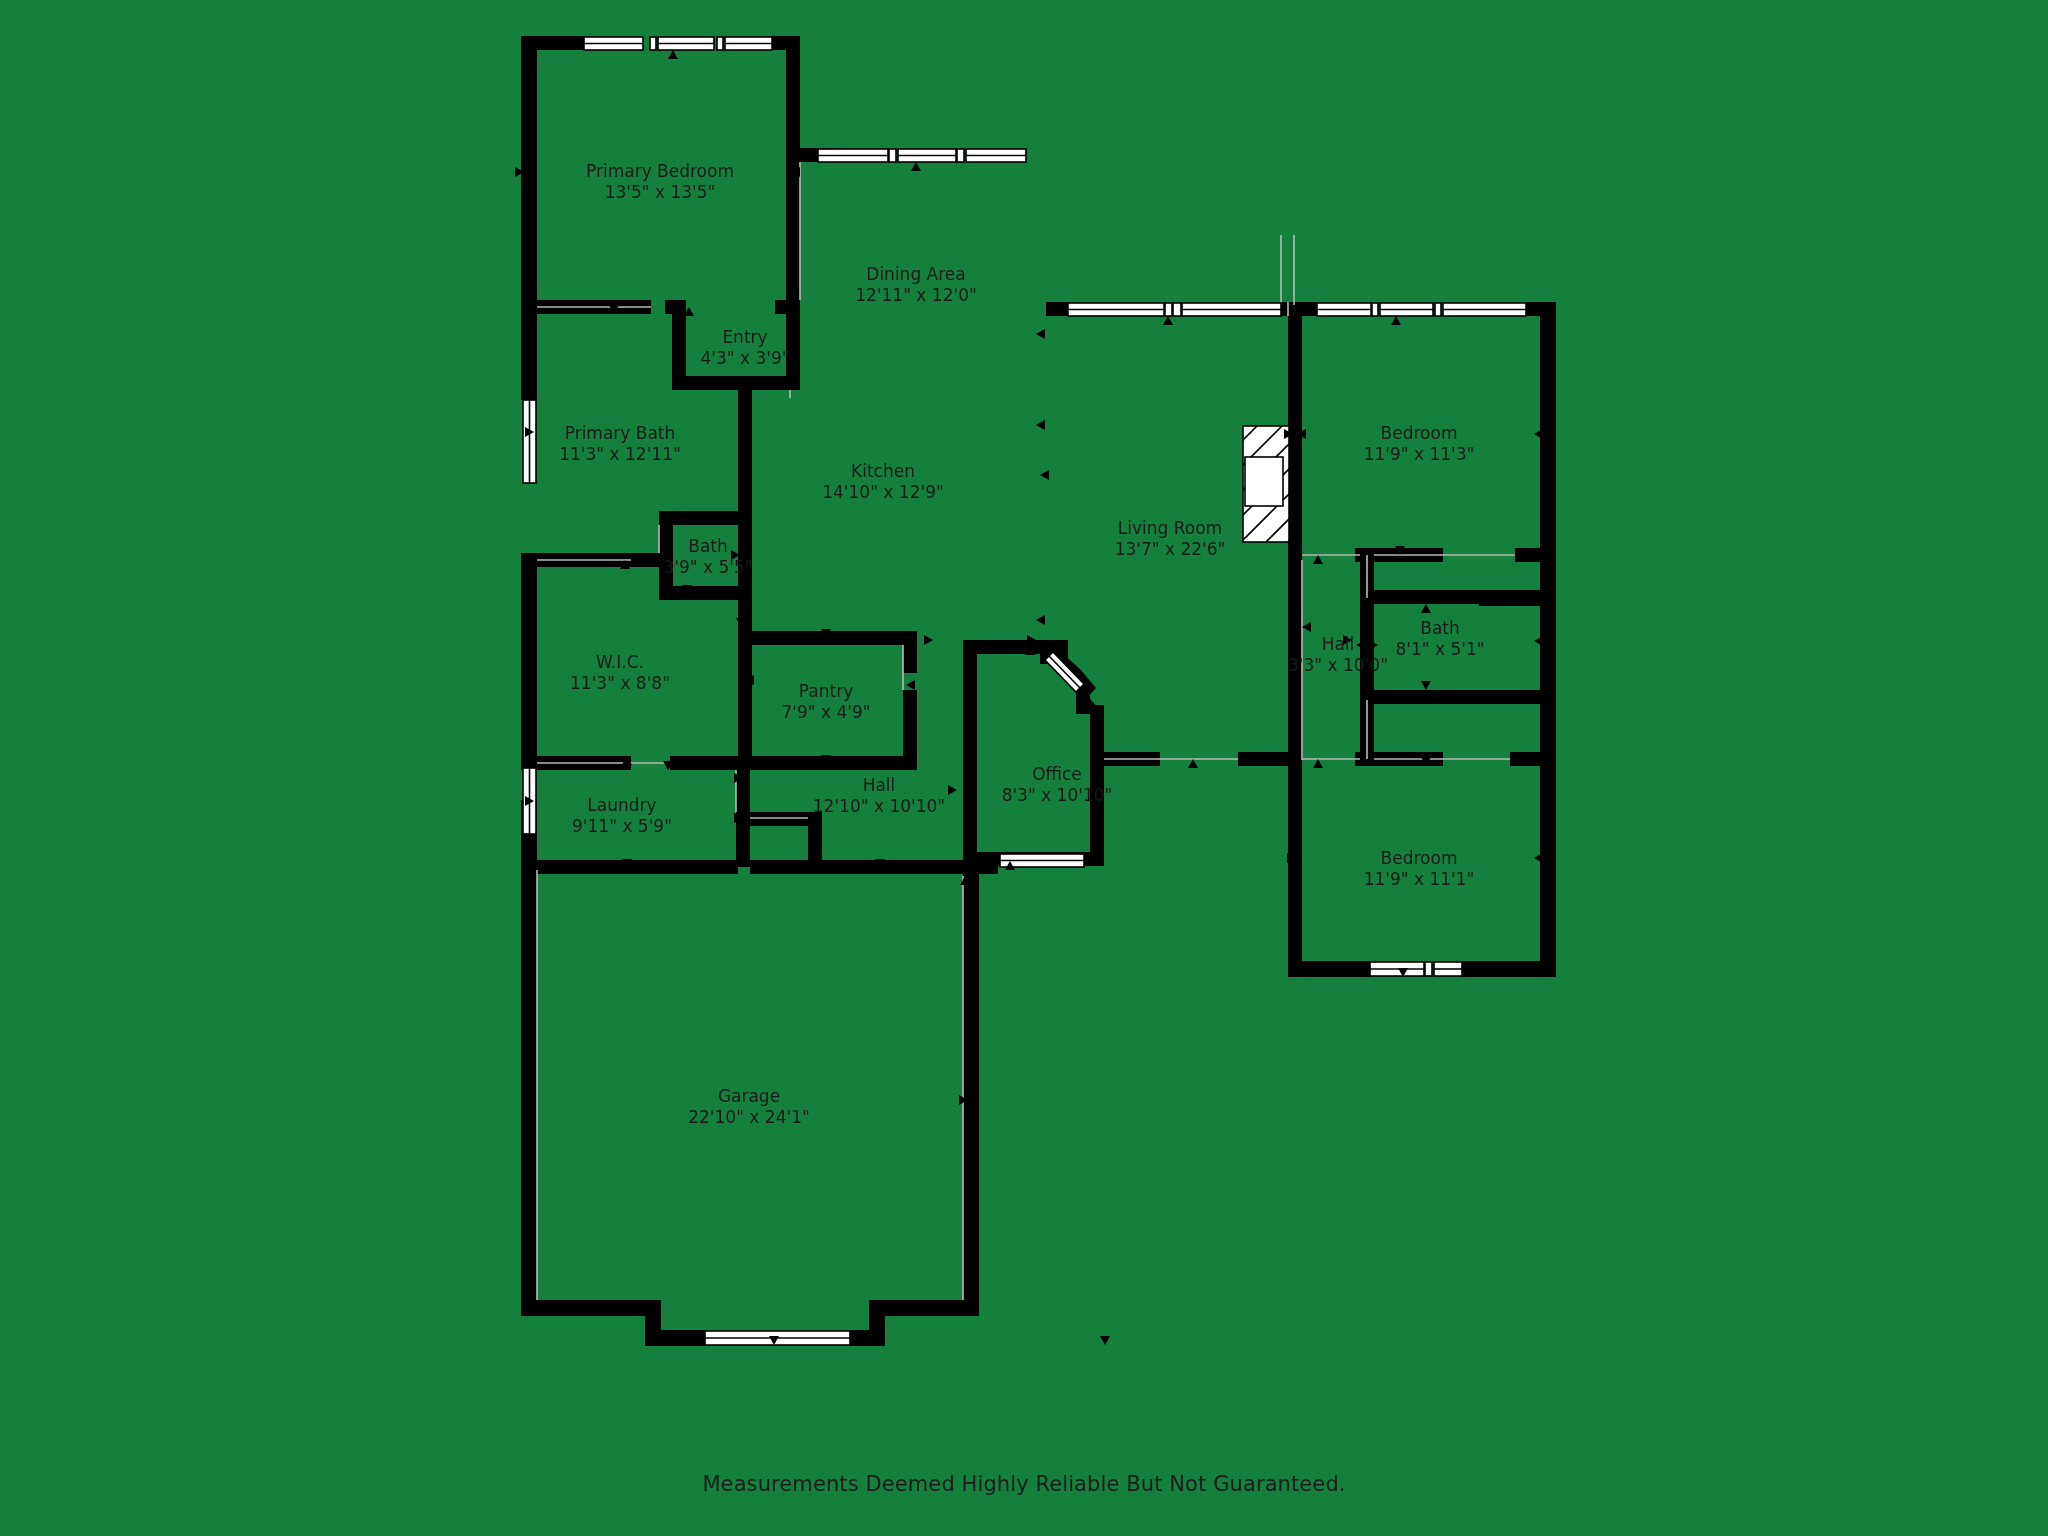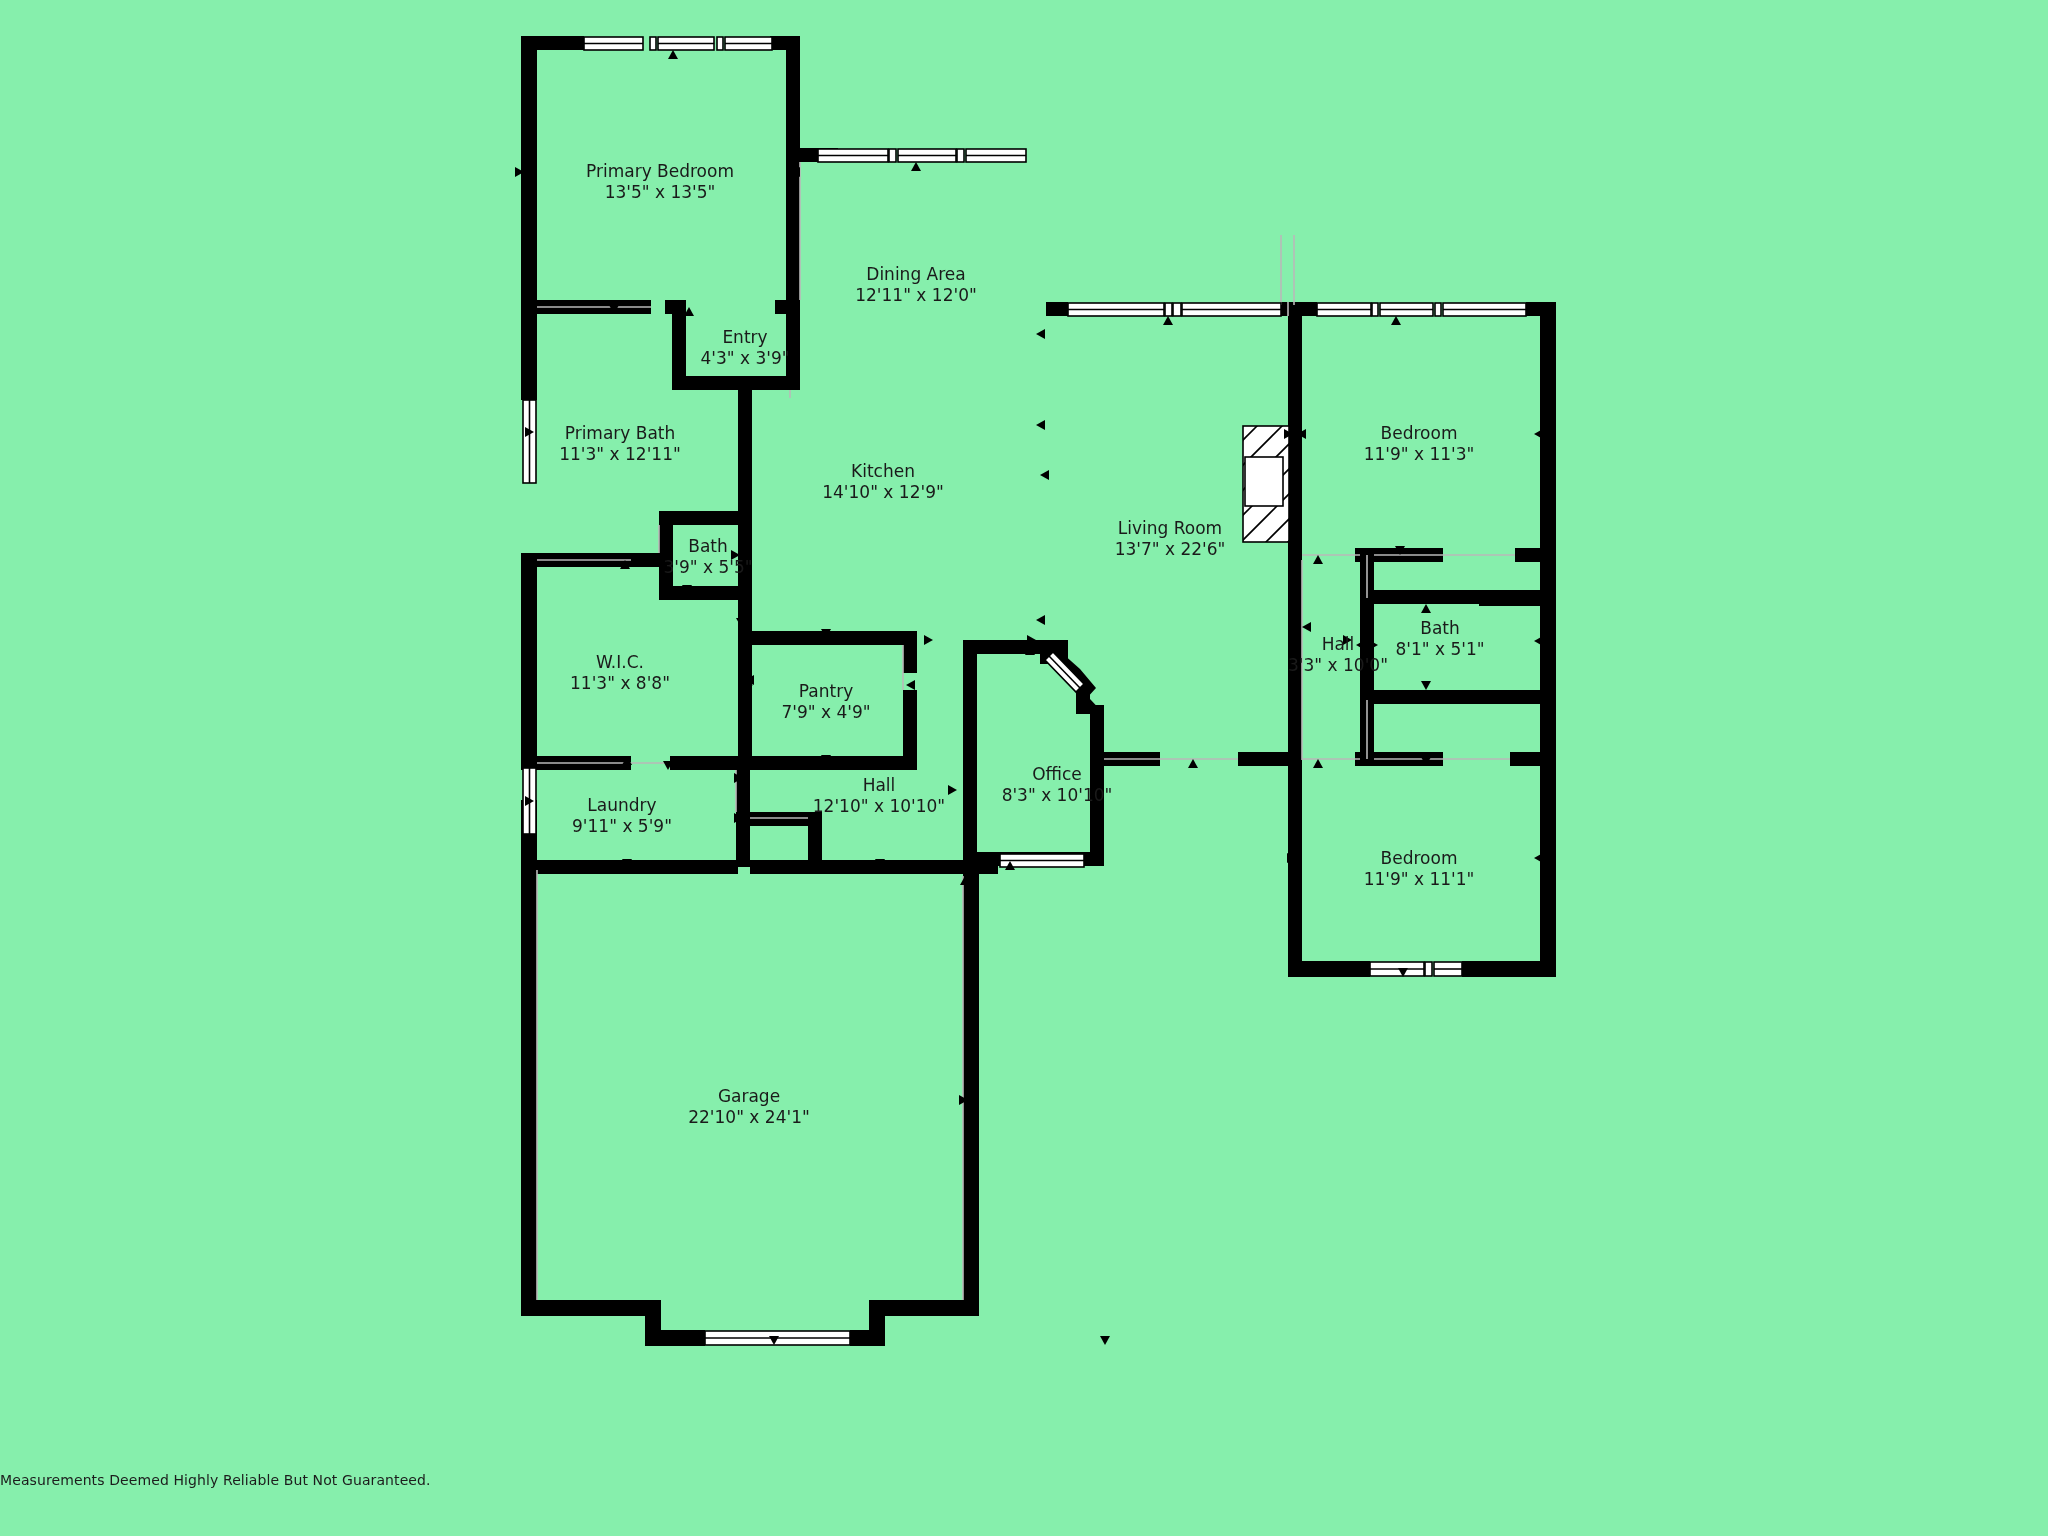--- a/index.html
+++ b/index.html
@@ -10,21 +10,21 @@
   body {
     width: 2048px;
     height: 1536px;
     font-family: "DejaVu Sans", sans-serif;
     overflow: hidden;
   }
   #floorplan-page {
     position: relative;
     width: 2048px;
     height: 1536px;
-    background: #86efac;
+    background: #15803d;
   }
   #plan-svg {
     position: absolute;
     left: 0;
     top: 0;
     width: 2048px;
     height: 1536px;
     display: block;
   }
   .wall { fill: #000000; }
@@ -47,23 +47,23 @@
     font-size: 17px;
     fill: #1a1a1a;
     text-anchor: middle;
     dominant-baseline: middle;
   }
   #disclaimer {
     position: absolute;
     left: 0;
     top: 1472px;
     width: 2048px;
-    text-align: left;
+    text-align: center;
     font-family: "DejaVu Sans", sans-serif;
-    font-size: 14px;
+    font-size: 21px;
     color: #1c1c1c;
     letter-spacing: 0.1px;
   }
 </style>
 </head>
 <body>
 
 <div id="floorplan-page">
 
   <svg id="plan-svg" viewBox="0 0 2048 1536">

